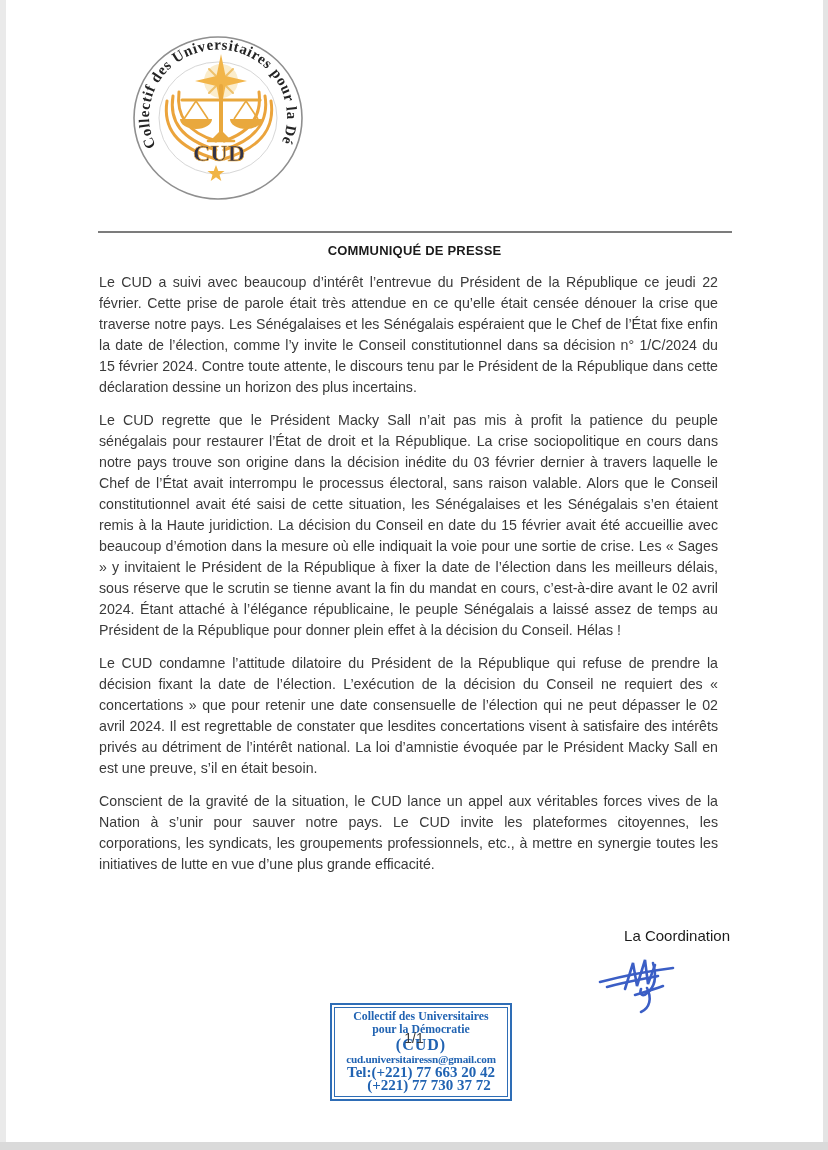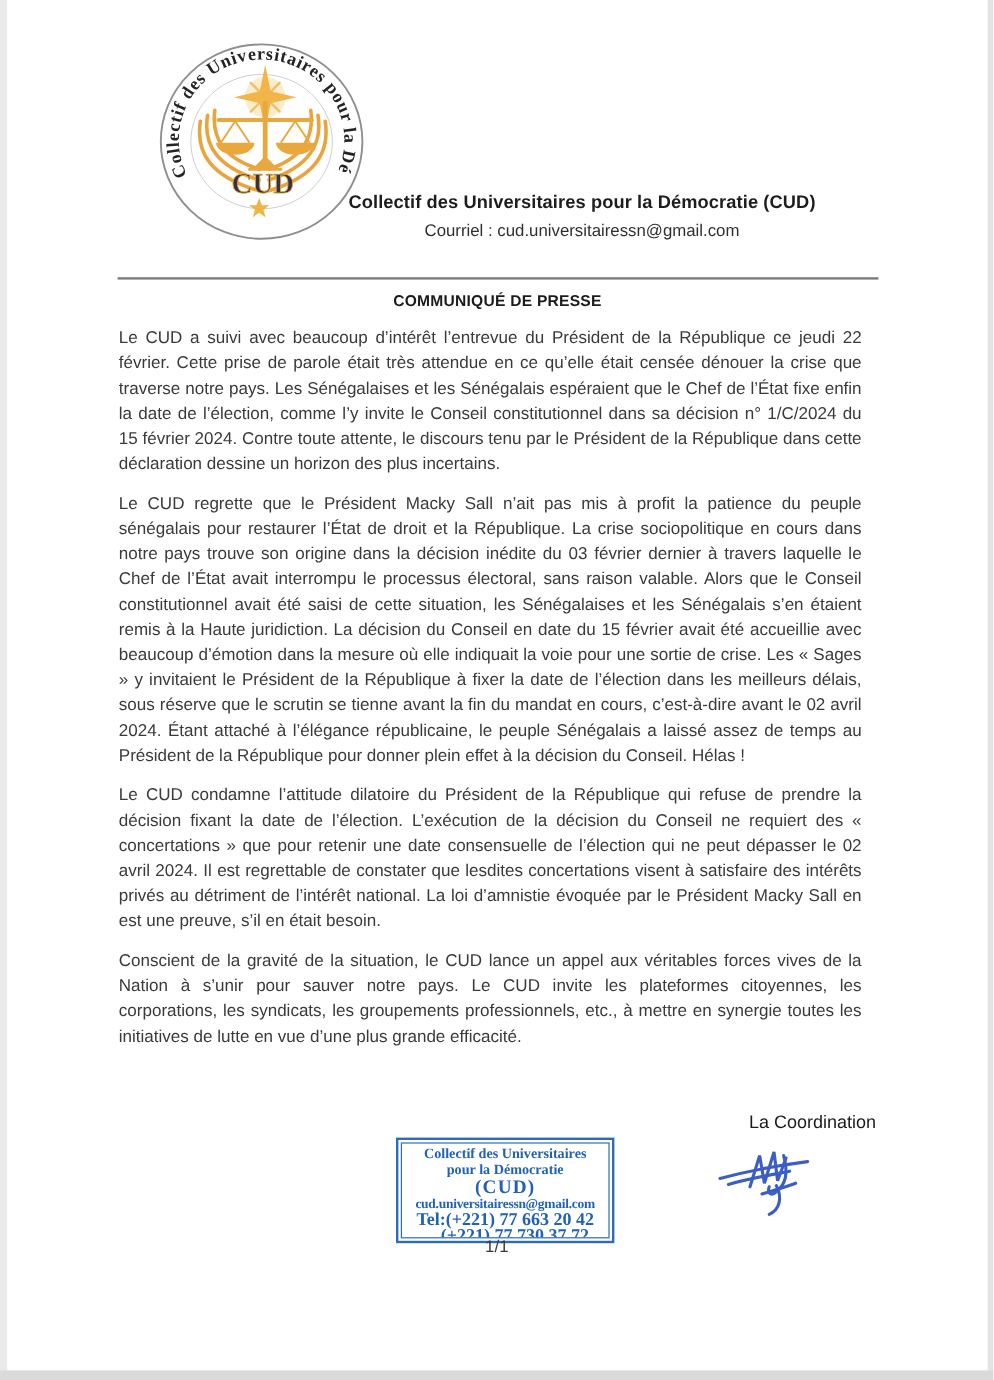--- a/index.html
+++ b/index.html
@@ -23,21 +23,21 @@
   .content p{font-size:14.2px;line-height:21px;text-align:justify;margin:0 12px 12px 0;color:#3a3a3a;}
   .it{}
 
   .dateline{position:absolute;left:99px;top:896px;width:631px;text-align:right;
             font-size:14.2px;color:#3a3a3a;}
   .signoff{position:absolute;left:99px;top:927px;width:631px;text-align:right;
            font-size:15px;font-weight:normal;color:#1b1b1b;}
 
   .signature{position:absolute;left:595px;top:955px;width:100px;height:60px;}
 
-  .stamp{position:absolute;left:330px;top:948px;width:182px;height:88px;box-sizing:border-box;
+  .stamp{position:absolute;left:330px;top:1003px;width:182px;height:98px;box-sizing:border-box;
          border:2.5px solid #2e6db6;background:#fff;padding:2px;}
   .stamp-inner{box-sizing:border-box;width:100%;height:100%;border:1.5px solid #2e6db6;
                text-align:center;font-family:"Liberation Serif",serif;font-weight:bold;
                color:#2163b2;padding-top:2px;overflow:hidden;}
   .s-sm{font-size:11.8px;line-height:13px;}
   .s-cud{font-size:16px;line-height:17px;letter-spacing:1px;}
   .s-mail{font-size:11.2px;line-height:12.5px;letter-spacing:-.2px;}
   .s-tel{font-size:15px;line-height:13.5px;}
   .s-tel2{padding-left:16px;}
 
@@ -86,24 +86,20 @@
       <path d="M99 85 A 16 10 0 0 0 131 85 Z" fill="#e9a83d"></path>
       <path d="M90 96 L80 106 L100 106 Z" fill="#e9a83d"></path>
       <path d="M77 107 L103 107" stroke="#e9a83d" stroke-width="2.6" stroke-linecap="round"></path>
     </g>
 
     <text x="88" y="127" text-anchor="middle" font-family="Liberation Serif, serif" font-size="24" font-weight="bold" fill="#333348" stroke="#e9a83d" stroke-width="0.7">CUD</text>
 
     <polygon points="85,131 87.3,137 93.5,137 88.5,140.7 90.3,147 85,143.2 79.7,147 81.5,140.7 76.5,137 82.7,137" fill="#f0b445"></polygon>
   </svg>
 
-  <div class="org-header">
-    <div class="org-name">Collectif des Universitaires pour la Démocratie (CUD)</div>
-    <div class="org-email">Courriel : cud.universitairessn@gmail.com</div>
-  </div>
 
   <div class="divider"></div>
 
   <div class="content">
     <div class="doc-title">COMMUNIQUÉ DE PRESSE</div>
     <p>Le CUD a suivi avec beaucoup d’intérêt l’entrevue du Président de la République ce jeudi 22 février. Cette prise de parole était très attendue en ce qu’elle était censée dénouer la crise que traverse notre pays. Les Sénégalaises et les Sénégalais espéraient que le Chef de l’État fixe enfin la date de l’élection, comme l’y invite le Conseil constitutionnel dans sa décision n° 1/C/2024 du 15 février 2024. Contre toute attente, le discours tenu par le Président de la République dans cette déclaration dessine un horizon des plus incertains.</p>
     <p>Le CUD regrette que le Président Macky Sall n’ait pas mis à profit la patience du peuple sénégalais pour restaurer l’État de droit et la République. La crise sociopolitique en cours dans notre pays trouve son origine dans la décision inédite du 03 février dernier à travers laquelle le Chef de l’État avait interrompu le processus électoral, sans raison valable. Alors que le Conseil constitutionnel avait été saisi de cette situation, les Sénégalaises et les Sénégalais s’en étaient remis à la Haute juridiction. La décision du Conseil en date du 15 février avait été accueillie avec beaucoup d’émotion dans la mesure où elle indiquait la voie pour une sortie de crise. Les « Sages » y invitaient le Président de la République à fixer la date de l’élection dans les meilleurs délais, sous réserve que le scrutin se tienne avant la fin du mandat en cours, c’est-à-dire avant le 02 avril 2024. Étant attaché à l’élégance républicaine, le peuple Sénégalais a laissé assez de temps au Président de la République pour donner plein effet à la décision du Conseil. Hélas !</p>
     <p>Le CUD condamne l’attitude dilatoire du Président de la République qui refuse de prendre la décision fixant la date de l’élection. L’exécution de la décision du Conseil ne requiert des « concertations » que pour retenir une date consensuelle de l’élection qui ne peut dépasser le 02 avril 2024. Il est regrettable de constater que lesdites concertations visent à satisfaire des intérêts privés au détriment de l’intérêt national. La loi d’amnistie évoquée par le Président Macky Sall en est une preuve, s’il en était besoin.</p>
     <p><span>Conscient de la gravité de la situation, le CUD lance un appel aux véritables forces vives de la Nation à s’unir pour sauver notre pays. Le CUD invite les plateformes citoyennes, les corporations, les syndicats, les groupements professionnels, </span><span class="it">etc.</span><span>, à mettre en synergie toutes les initiatives de lutte en vue d’une plus grande efficacité.</span></p>
   </div>

